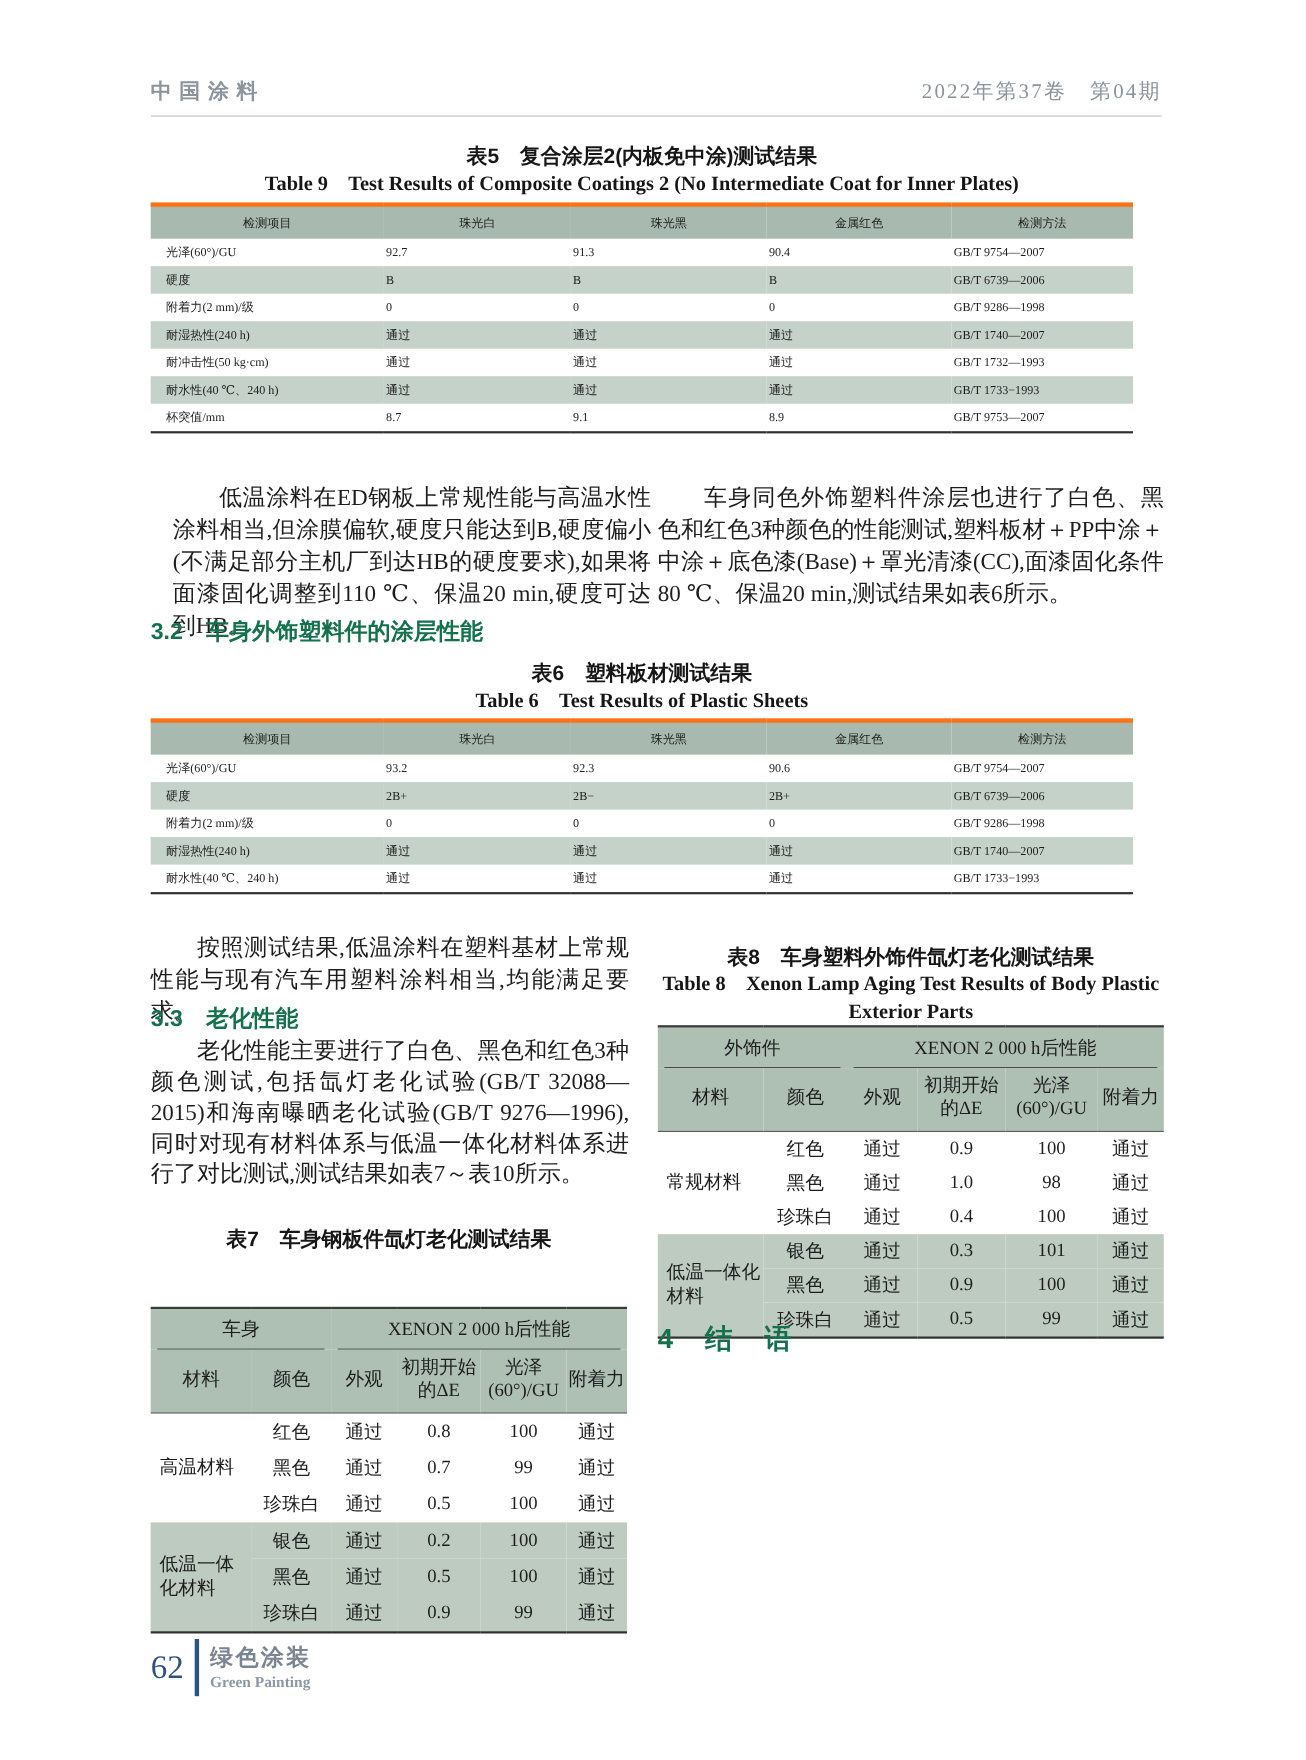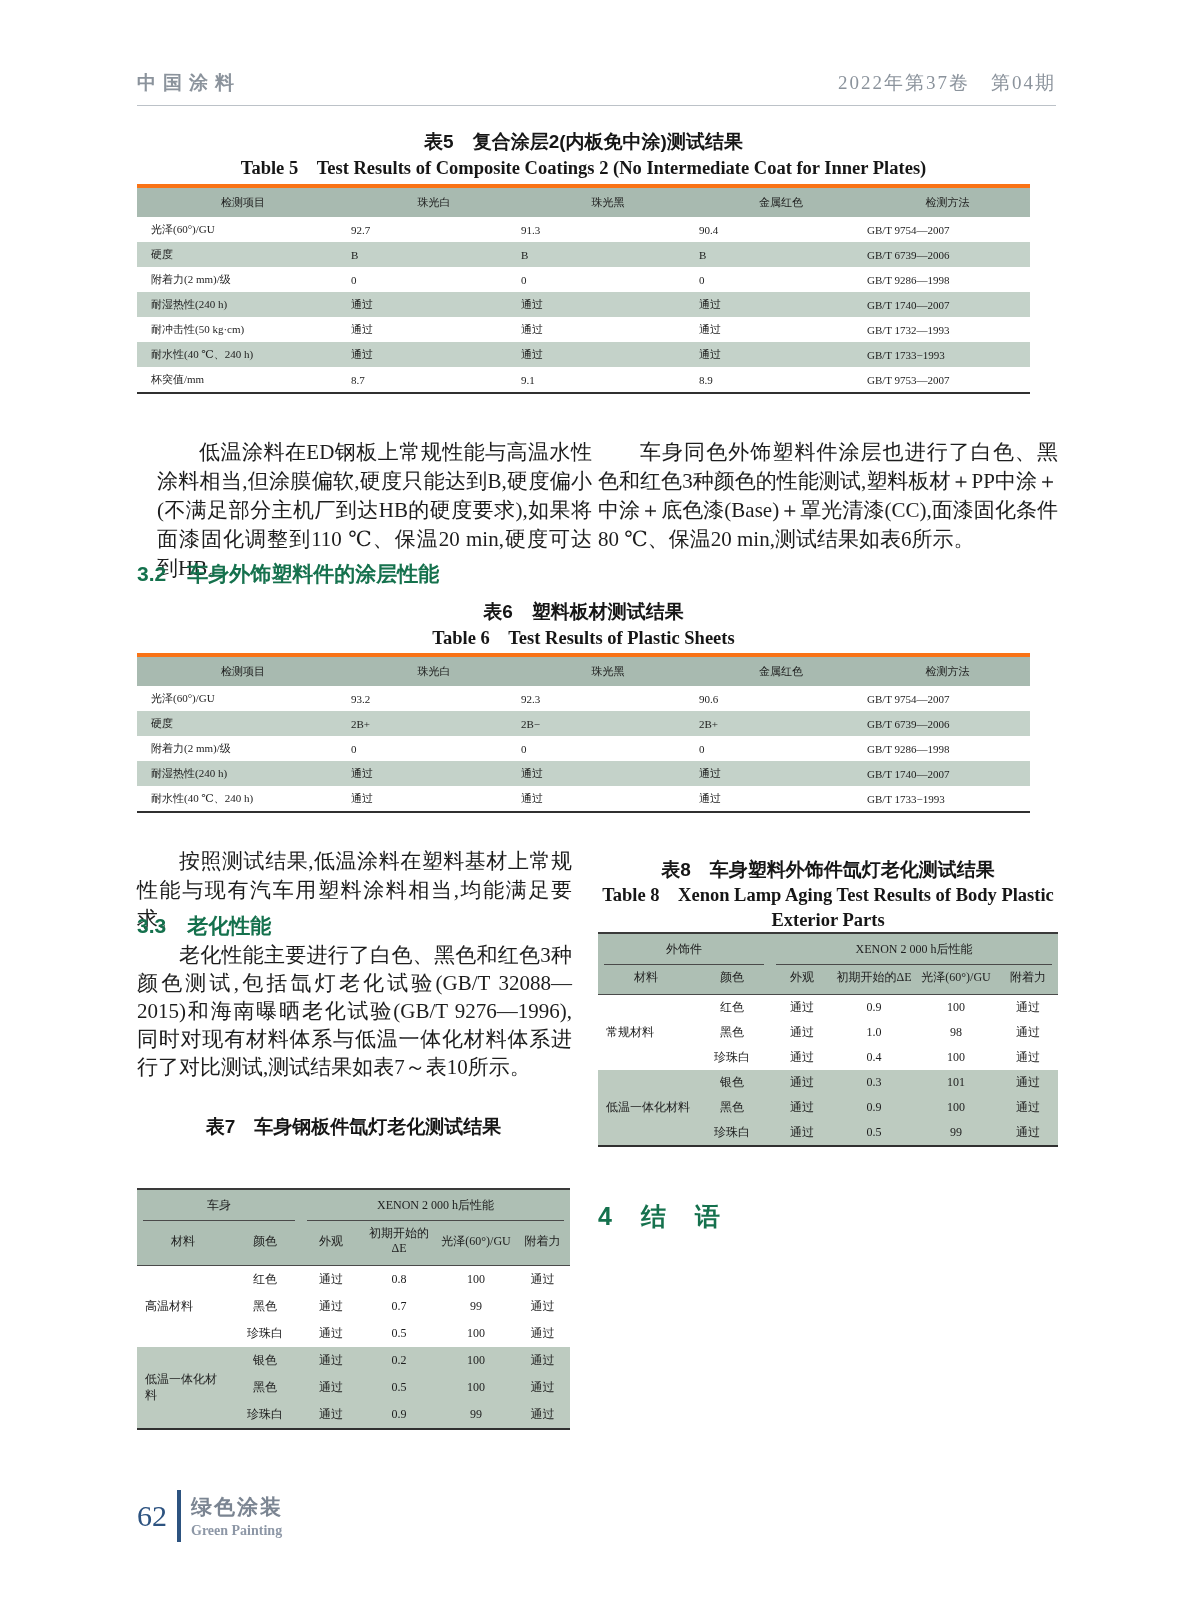--- a/index.html
+++ b/index.html
@@ -28,21 +28,21 @@
 
   
   table{border-collapse:collapse;table-layout:fixed;}
   .tbl{border-top:4px solid #f97316;border-bottom:2.5px solid #303030;font-size:11px;}
   .tbl thead th{background:#a8bab0;font-weight:normal;padding:7px 2px;text-align:center;}
   .tbl td{padding:5px 2px;text-align:left;}
   .tbl td.c1{text-align:left;padding-left:14px;}
   .tbl tr.stripe td{background:#c4d2c9;}
 
   
-  .gtbl{border-top:2px solid #3a3a3a;border-bottom:2.5px solid #303030;font-size:12px;}
+  .gtbl{border-top:2px solid #3a3a3a;border-bottom:2.5px solid #303030;font-size:17px;}
   .gtbl thead th{background:#aebfb4;font-weight:normal;text-align:center;vertical-align:middle;}
   .gtbl thead tr.grp th{padding:7px 0 0 0;}
   .grp-span{display:block;border-bottom:1.5px solid #4a4a4a;padding-bottom:6px;margin:0 6px;}
   .gtbl thead tr.sub th{padding:5px 1px 9px 1px;line-height:1.25;border-bottom:1.5px solid #4a4a4a;}
   .gtbl tbody td{padding:5px 1px;text-align:center;}
   .gtbl tbody td.mat{text-align:left;padding-left:8px;line-height:1.3;}
   .gtbl tbody tr.hl td{background:#bdcbc0;}
   .t8 tbody td{padding:4px 1px;}
 
   
@@ -57,21 +57,21 @@
 <body>
 
 <div class="page">
 
   <div class="abs jheader">
     <span class="jname">中国涂料</span>
     <span class="jissue">2022年第37卷　第04期</span>
   </div>
 
   <div class="abs cap-cn" style="left:137px;top:129px;width:893px;">表5　复合涂层2(内板免中涂)测试结果</div>
-  <div class="abs cap-en" style="left:137px;top:156px;width:893px;">Table 5　Test Results of Composite Coatings 2 (No Intermediate Coat for Inner Plates)</div>
+  <div class="abs cap-en" style="left:137px;top:156px;width:893px;">Table 9　Test Results of Composite Coatings 2 (No Intermediate Coat for Inner Plates)</div>
   <table class="abs tbl" style="left:137px;top:184px;width:893px;">
     <colgroup>
         <col style="width:212px">
         <col style="width:170px">
         <col style="width:178px">
         <col style="width:168px">
         <col style="width:165px">
       </colgroup>
     <thead>
       <tr>

